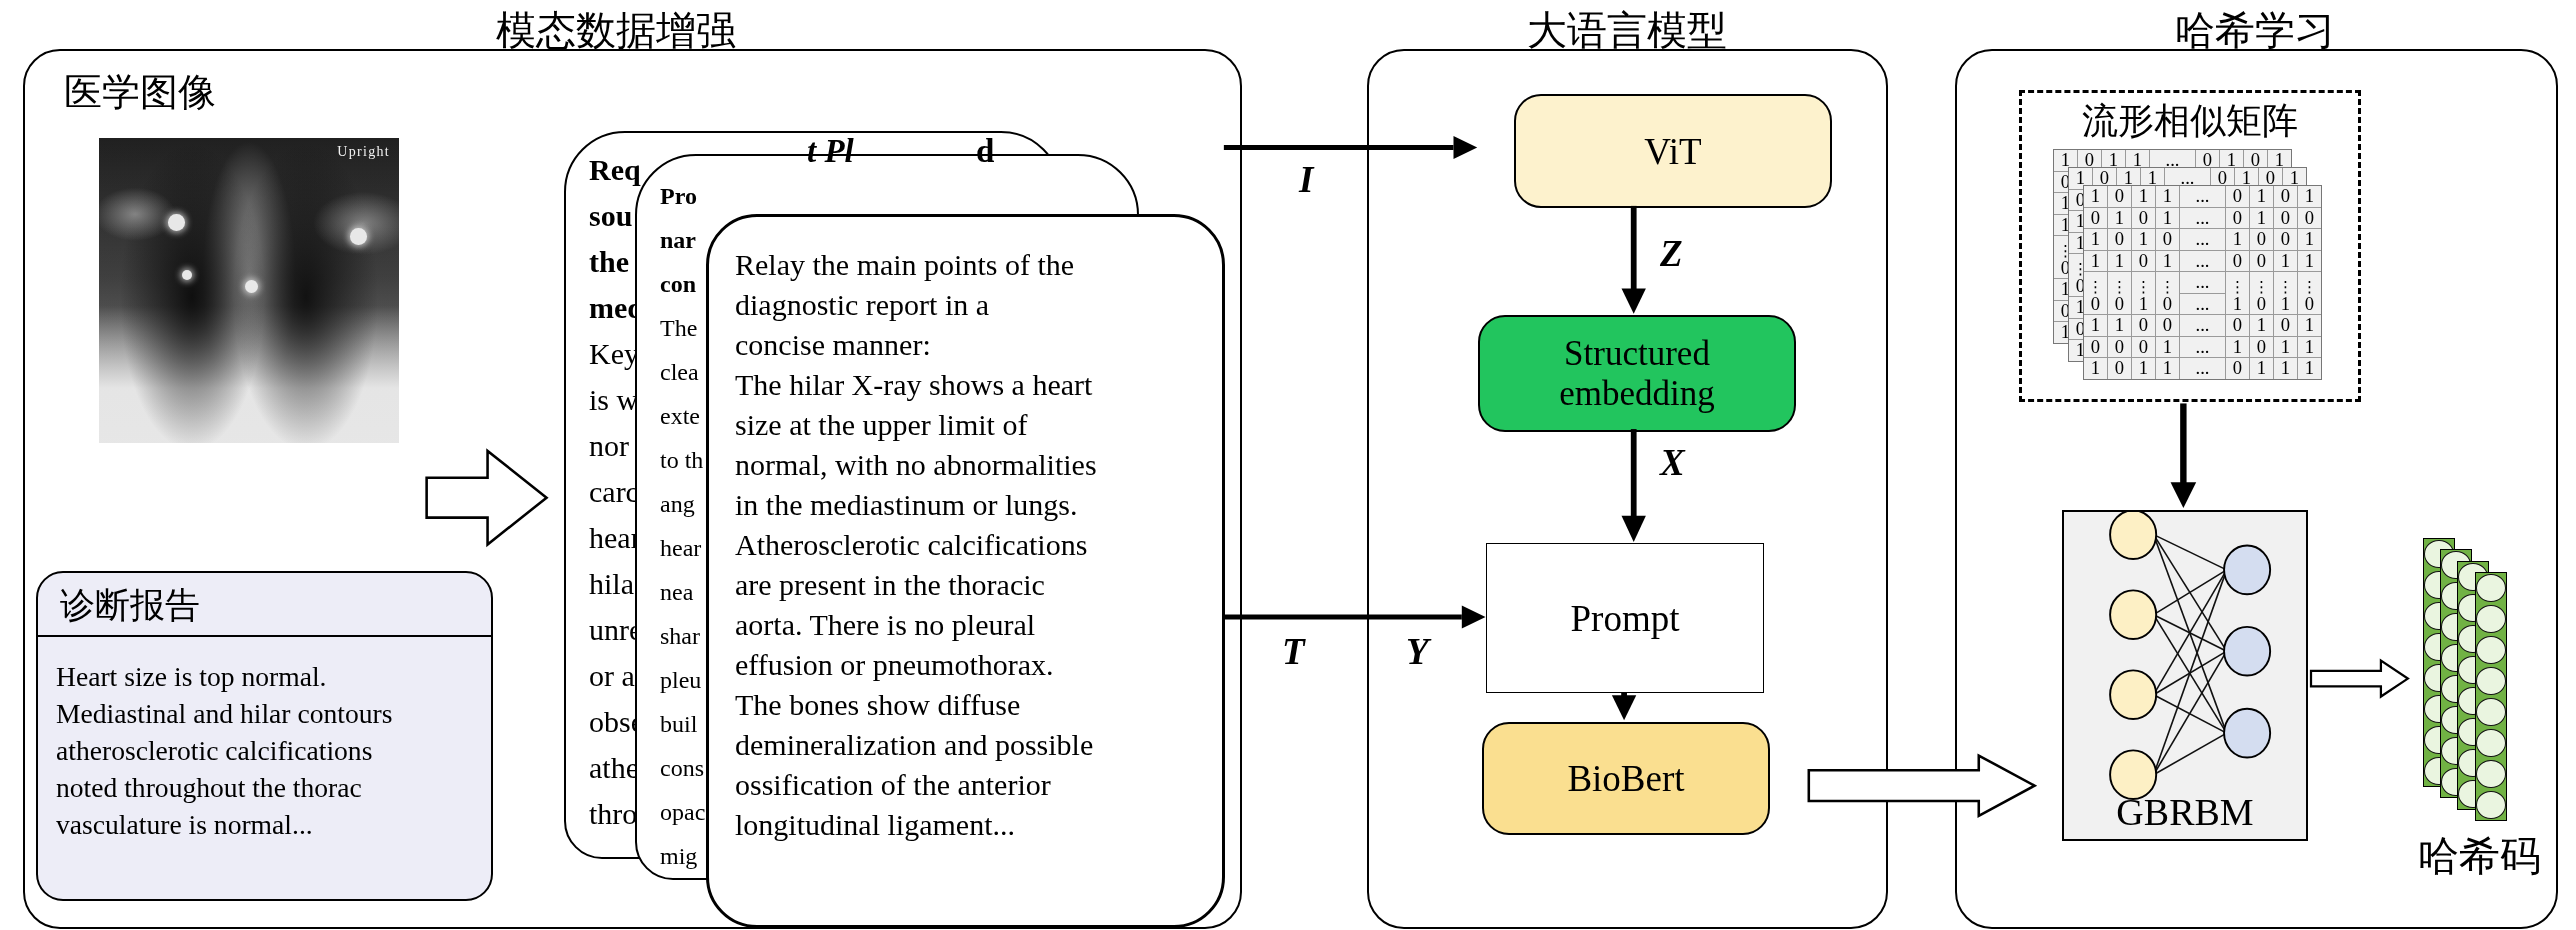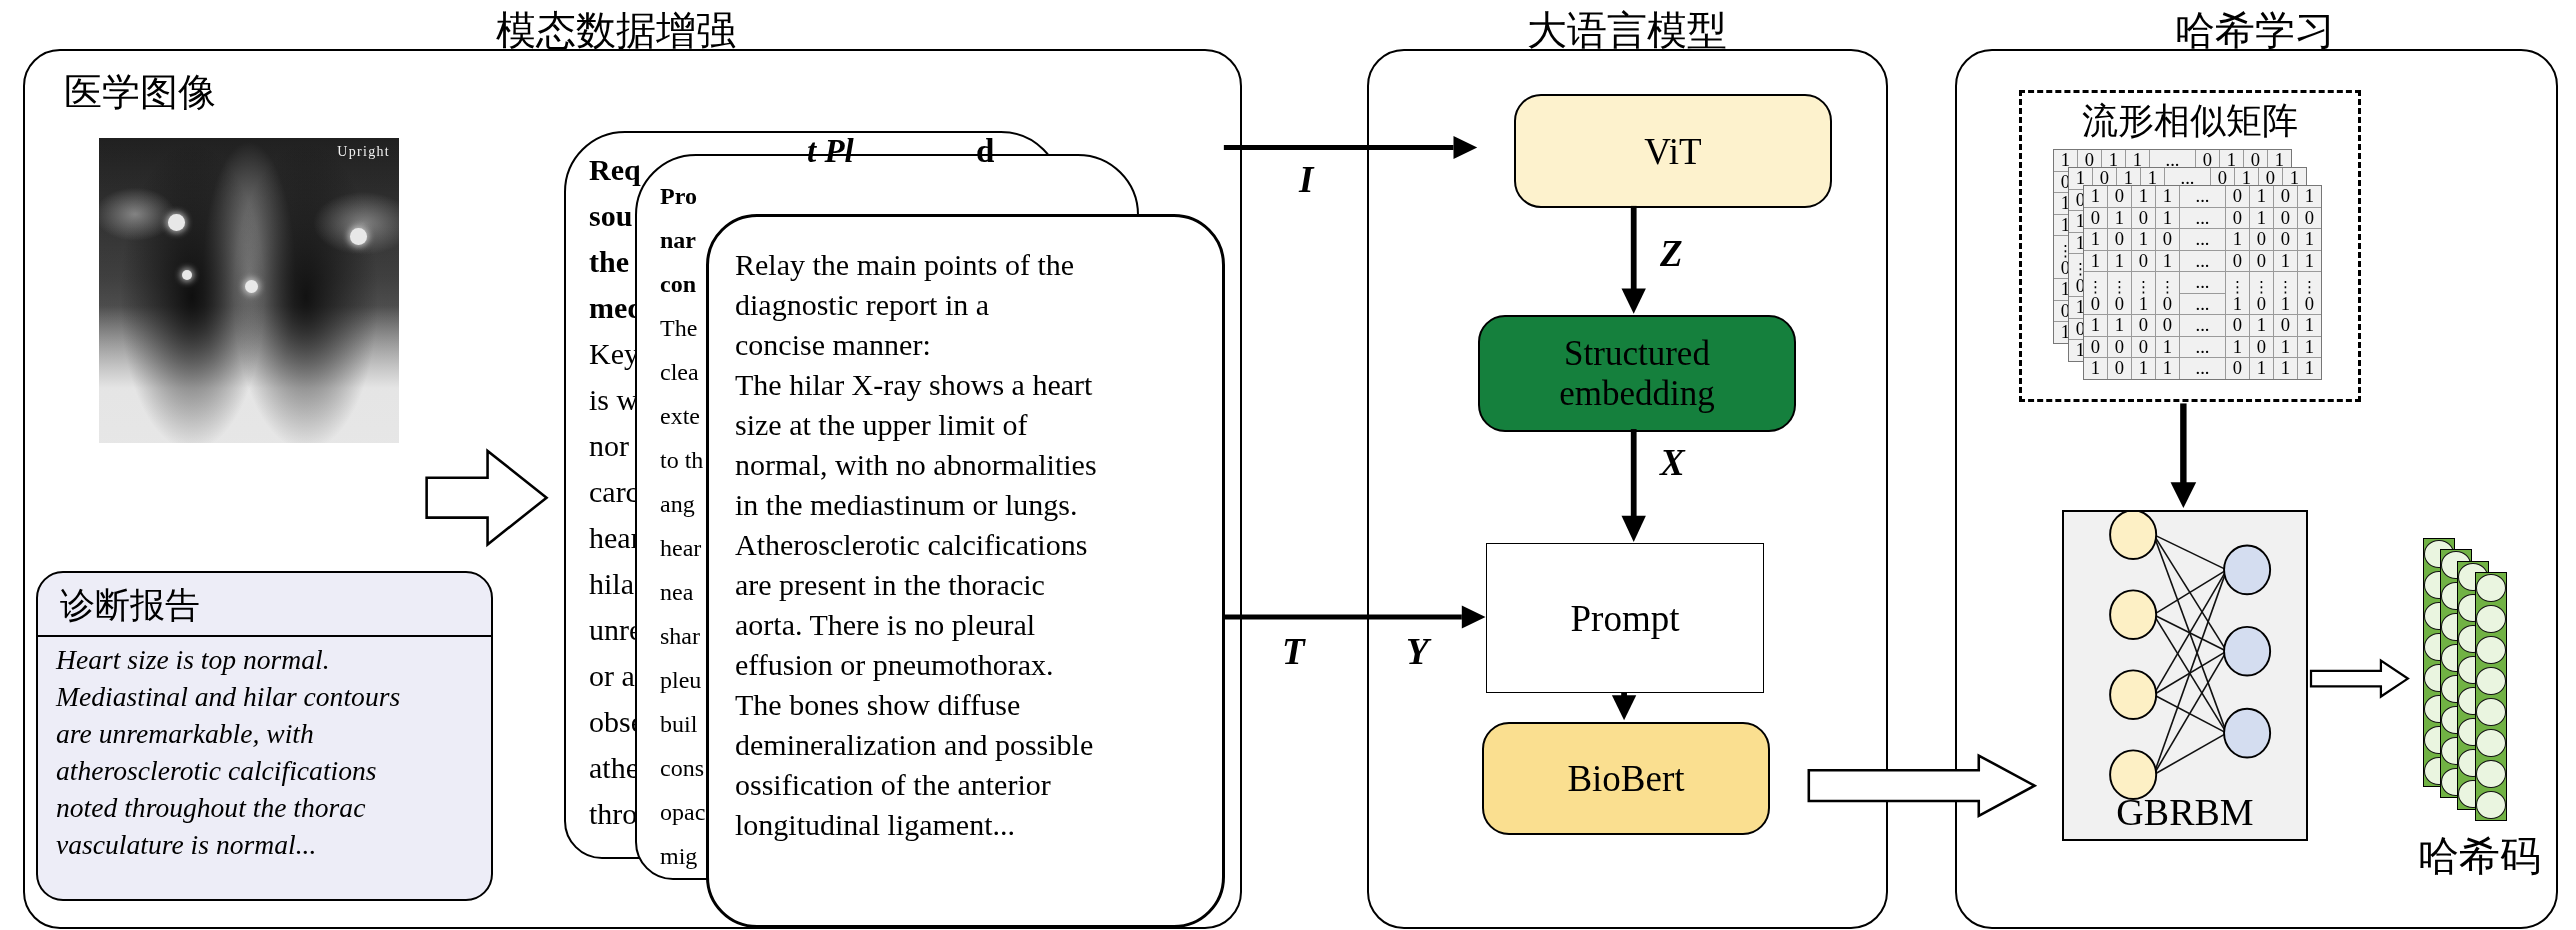--- a/index.html
+++ b/index.html
@@ -16,21 +16,21 @@
     radial-gradient(96px 205px at 69% 52%, rgba(12,12,12,.9), rgba(0,0,0,0) 75%),
     linear-gradient(180deg, rgba(0,0,0,0) 55%, rgba(235,235,235,.95) 82%),
     radial-gradient(58px 167px at 50% 45%, rgba(190,190,190,.8), rgba(90,90,90,.15) 80%),
     linear-gradient(180deg,#161616 0%,#3a3a3a 45%,#6a6a6a 75%,#9b9b9b 100%);}
   #xray .spot{position:absolute;border-radius:50%;background:#e8e8e8;box-shadow:0 0 6.4px 1.9px rgba(230,230,230,.7);}
   #xray-note{position:absolute;right:9px;top:6.4px;color:#f2f2f2;font-size:14px;letter-spacing:1.3px;filter:blur(0.4px);}
   
   #report{position:absolute;left:36px;top:571px;width:453px;height:326px;border:2.6px solid #000;
           border-radius:27px;background:#ededf7;overflow:hidden;}
   #report .hd{font-size:35px;padding:9px 22px 6.4px 22px;border-bottom:2.6px solid #000;}
-  #report .bd{padding:4px 18px;font-size:27.6px;line-height:37px;font-style:italic;}
+  #report .bd{padding:21px 18px;font-size:27.6px;line-height:37px;}
   
   .card{position:absolute;background:#fff;border:2.2px solid #000;border-radius:61px 61px 38px 38px;}
   .card .lines{position:absolute;left:23px;top:0;white-space:nowrap;}
   .bold-ln{font-weight:bold;}
   #card-front{border-width:3.8px;border-radius:51px;}
   #card-front .lines{left:26px;}
   .frag{position:absolute;font-weight:bold;font-size:33px;white-space:nowrap;}
   
   .node-box{position:absolute;border:2.2px solid #000;border-radius:27px;display:flex;align-items:center;
             justify-content:center;text-align:center;font-size:37px;line-height:41px;}
@@ -76,21 +76,20 @@
     <div class="spot" style="left:251px;top:90px;width:16.7px;height:16.7px;"></div>
     <div class="spot" style="left:146px;top:142px;width:13px;height:13px;"></div>
     <div class="spot" style="left:83px;top:132px;width:10.3px;height:10.3px;"></div>
   </div>
 
   <div id="report">
     <div class="hd">诊断报告</div>
     <div class="bd">
         <div>Heart size is top normal.</div>
         <div>Mediastinal and hilar contours</div>
-        <div>are unremarkable, with</div>
         <div>atherosclerotic calcifications</div>
         <div>noted throughout the thorac</div>
         <div>vasculature is normal...</div>
       </div>
   </div>
 
   <div class="card" id="card-back" style="left:564px;top:131px;width:494px;height:724px;z-index:1;">
     <div class="lines" style="top:14px;font-size:30px;line-height:46px;">
       <div>
           <div class="bold-ln">Req</div>
@@ -157,21 +156,21 @@
           <div>demineralization and possible</div>
           <div>ossification of the anterior</div>
           <div>longitudinal ligament...</div>
         </div>
     </div>
   </div>
 
   <div class="node-box" style="left: 1478px; top: 94px; width: 314px; height: 110px; background: rgb(253, 242, 205); margin-left: 36px;" id="vit-box">
     <span>ViT</span>
   </div>
-  <div class="node-box" style="left: 1478px; top: 315px; width: 314px; height: 113px; font-size: 35px; line-height: 40px; background: #15803d;" id="structured-box">
+  <div class="node-box" style="left: 1478px; top: 315px; width: 314px; height: 113px; font-size: 35px; line-height: 40px; background: #22c55e;" id="structured-box">
     <span>
         <div>Structured</div>
         <div>embedding</div>
       </span>
   </div>
   <div class="node-box" id="prompt-box" style="left:1486px;top:543px;width:276px;height:148px;">
     <span>Prompt</span>
   </div>
   <div class="node-box" style="left: 1482px; top: 722px; width: 284px; height: 109px; background: rgb(250, 223, 144);" id="biobert-box">
     <span>BioBert</span>

